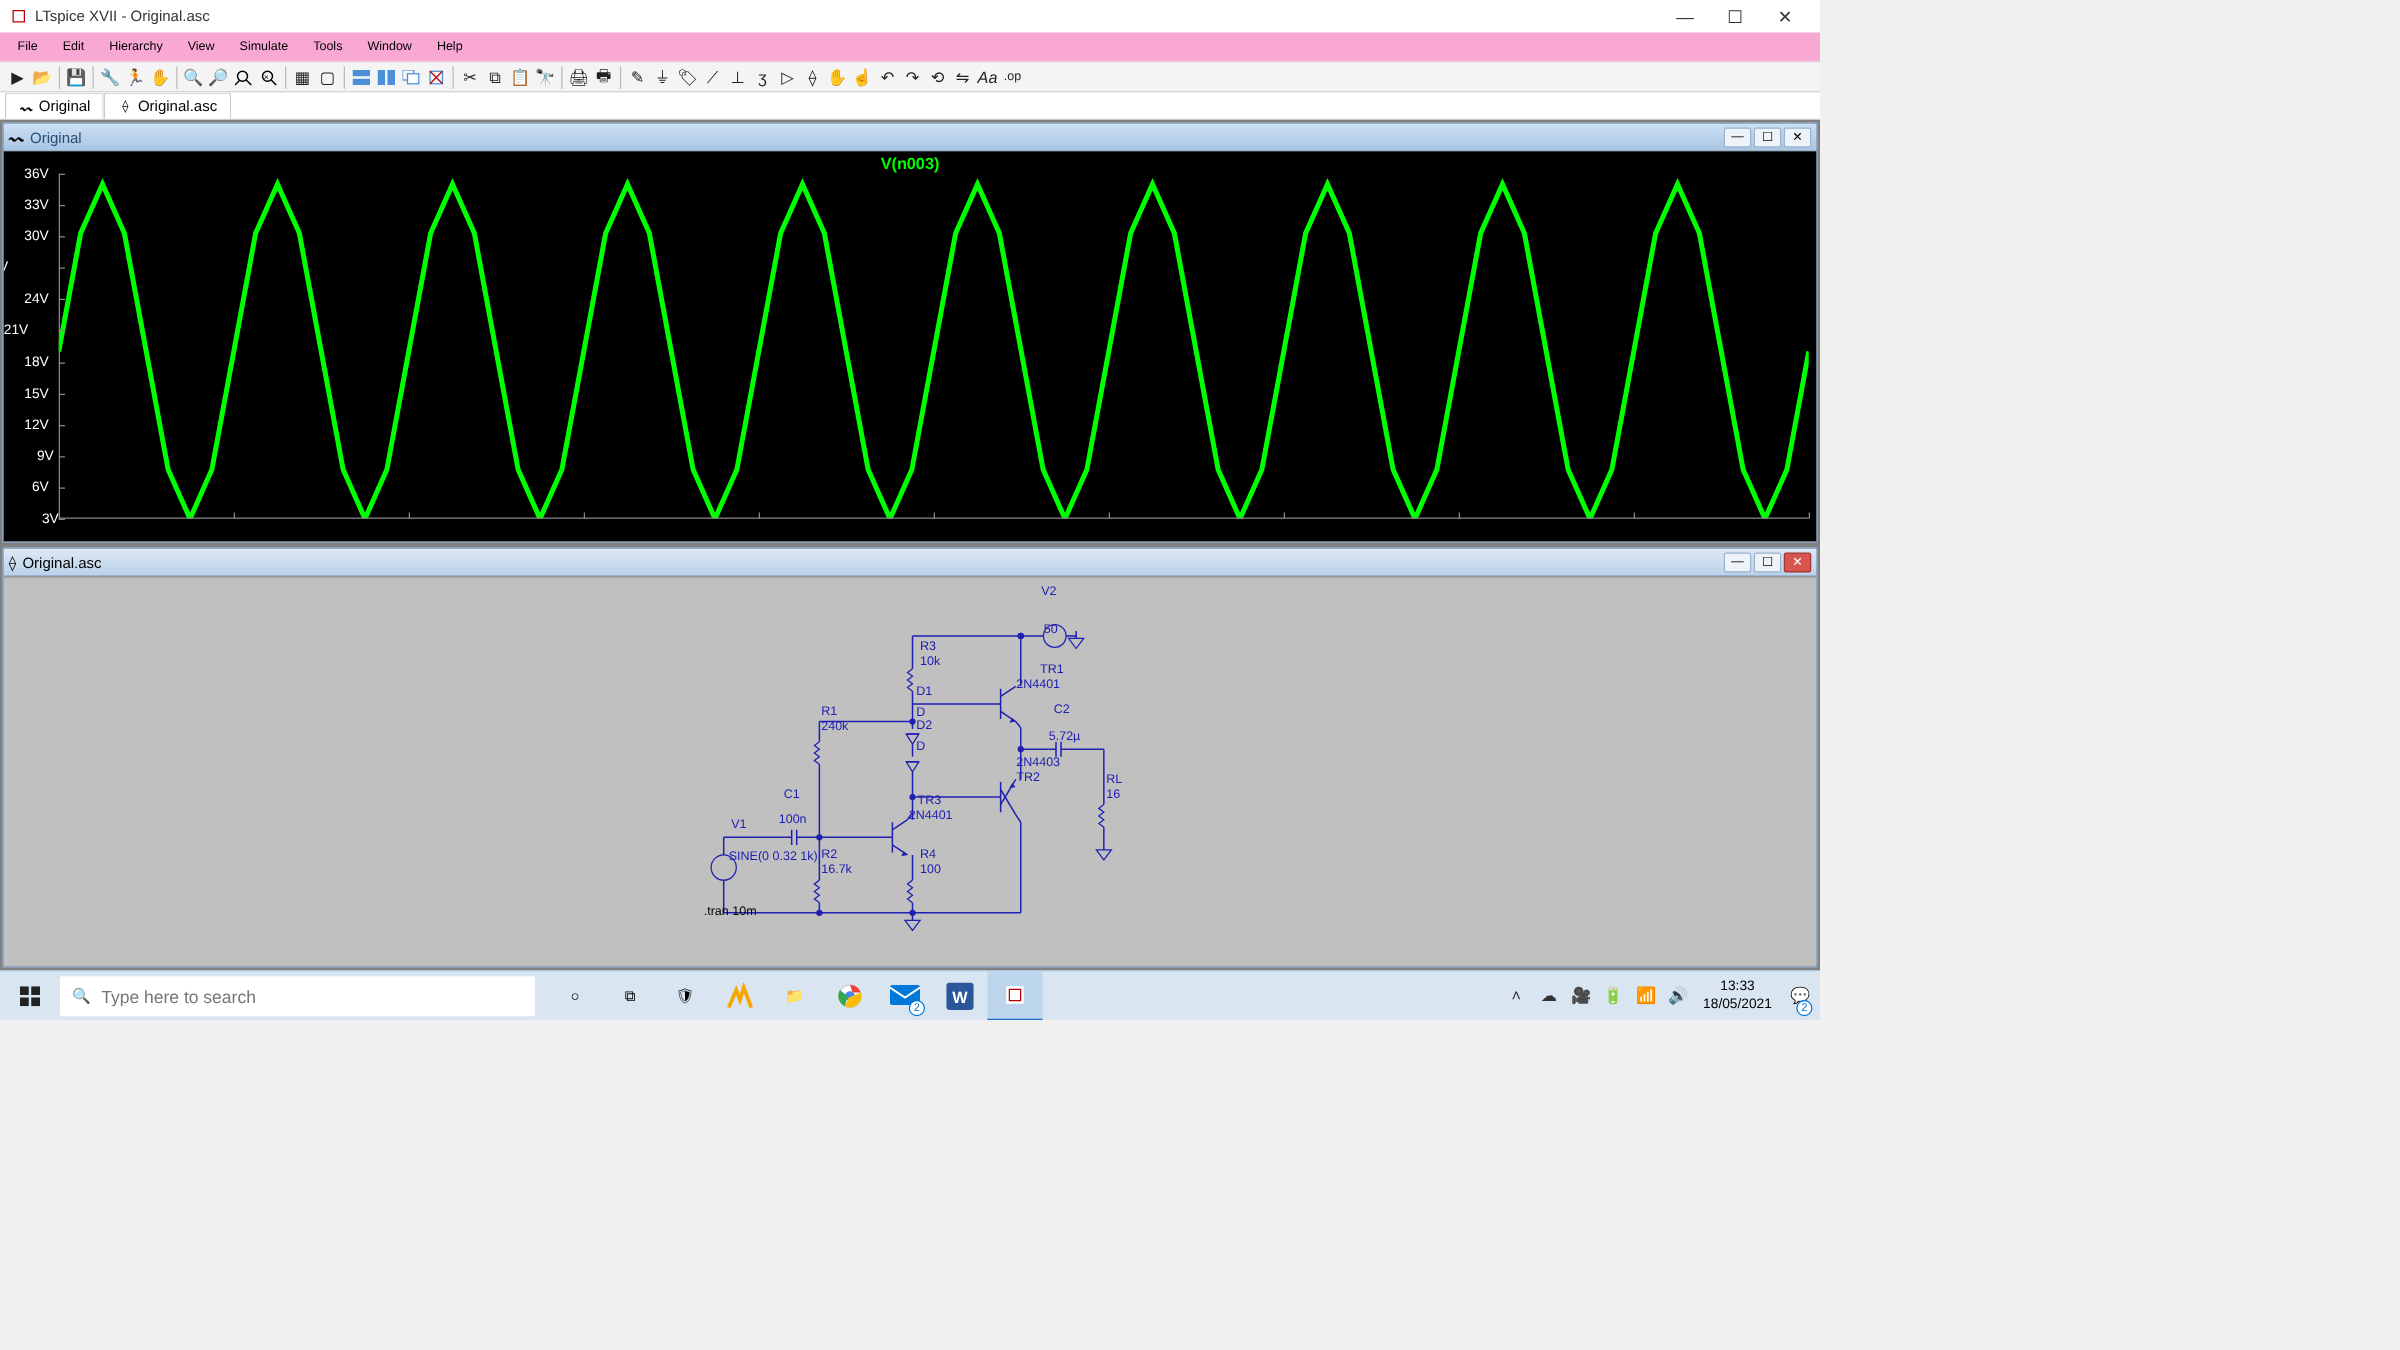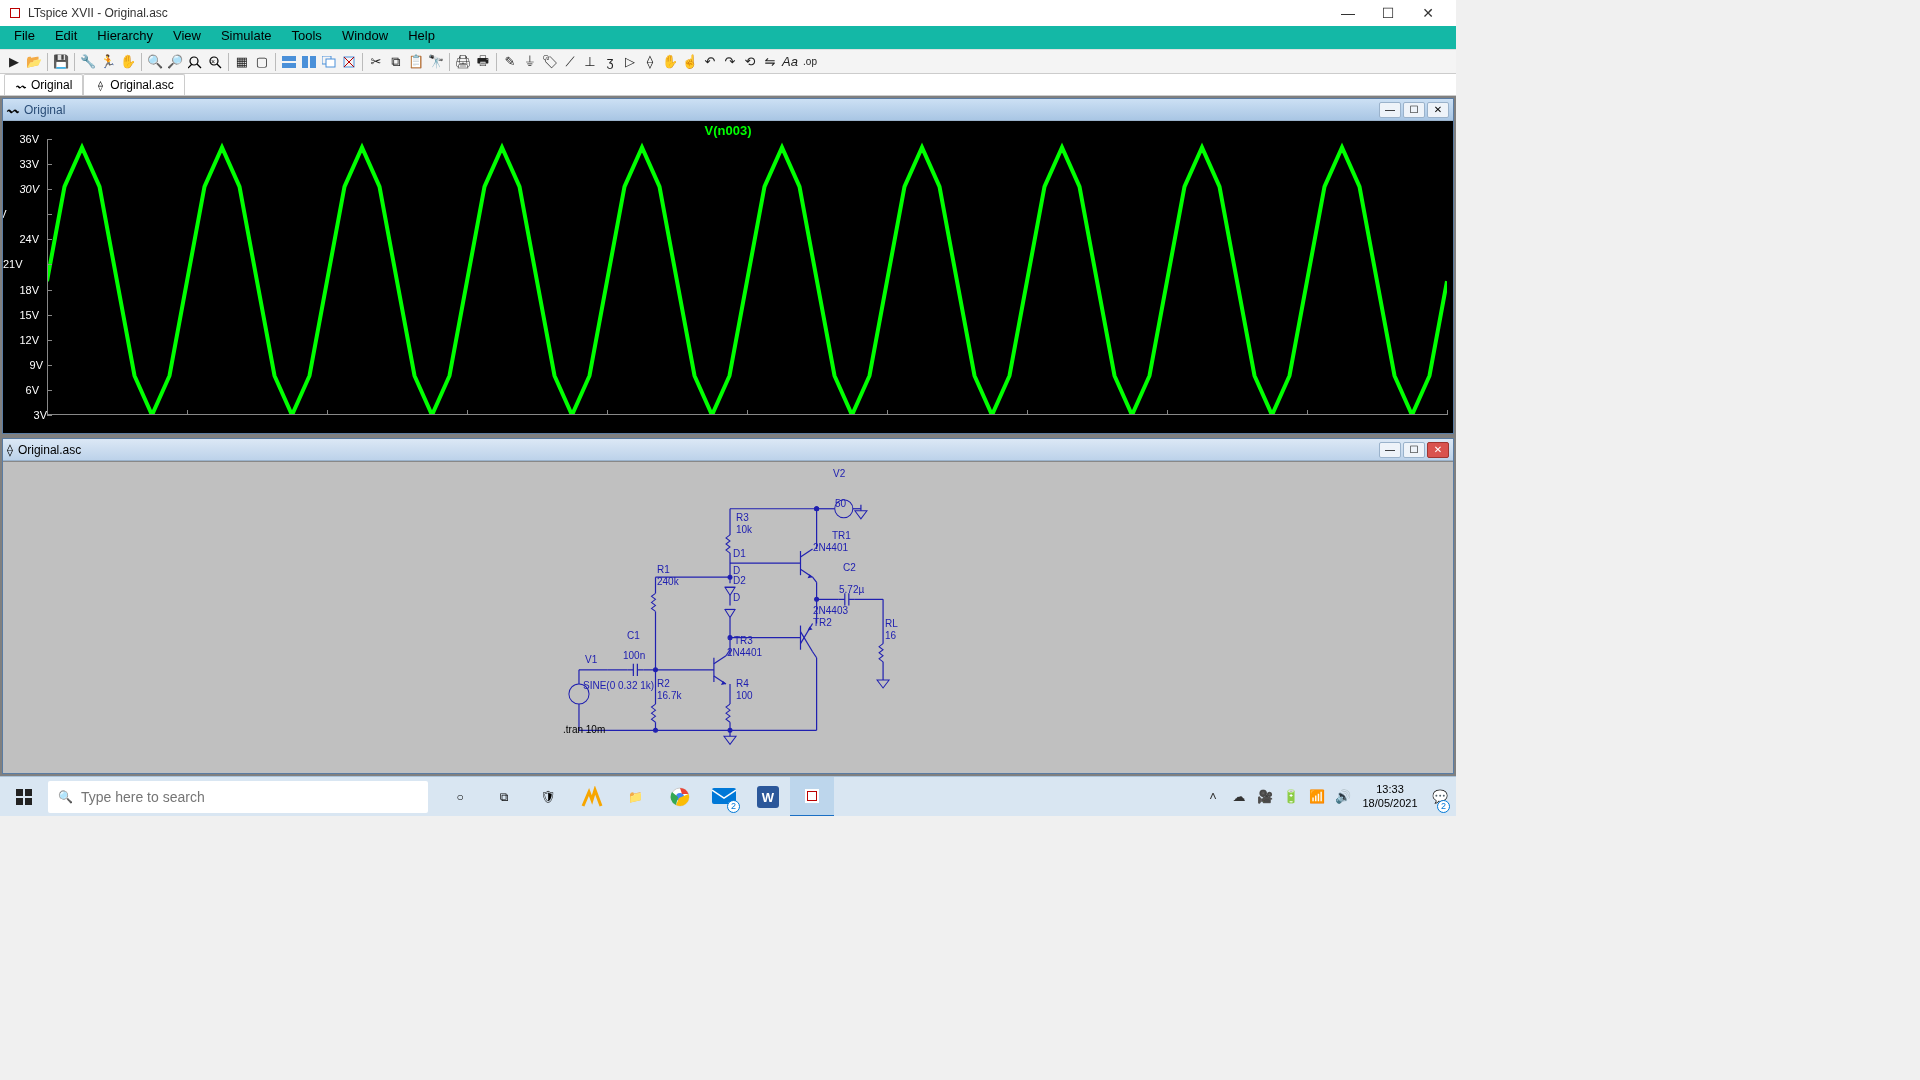--- a/index.html
+++ b/index.html
@@ -3,21 +3,21 @@
 <meta charset="utf-8">
 <style>
 * { margin: 0; padding: 0; box-sizing: border-box; font-family: "Segoe UI", Tahoma, sans-serif; }
 body { background: #f0f0f0; width: 1456px; height: 816px; overflow: hidden; }
 
 .titlebar { height: 26px; background: #fff; display: flex; align-items: center; padding: 0 8px; font-size: 12px; color: #333; justify-content: space-between; }
 .titlebar-left { display: flex; align-items: center; gap: 6px; }
 .titlebar-right { display: flex; gap: 0; }
 .wbtn { width: 40px; height: 26px; display: flex; align-items: center; justify-content: center; font-size: 14px; cursor: pointer; }
 
-.menubar { height: 24px; background: #14b8a6; display: flex; padding: 0 4px; font-size: 13px; border-bottom: 1px solid #e0e0e0; }
+.menubar { height: 24px; background: #f9a8d4; display: flex; align-items: center; padding: 0 4px; font-size: 10px; border-bottom: 1px solid #e0e0e0; }
 .mitem { padding: 2px 10px; cursor: pointer; }
 
 .toolbar { height: 24px; background: #f4f4f4; display: flex; align-items: center; padding: 0 4px; gap: 0; border-bottom: 1px solid #ccc; }
 .tbtn { width: 20px; height: 20px; display: flex; align-items: center; justify-content: center; font-size: 13px; cursor: pointer; color: #222; position: relative; }
 .sep { width: 1px; height: 18px; background: #bbb; margin: 0 3px; }
 
 .tabstrip { height: 22px; background: #fff; display: flex; align-items: flex-end; padding: 0 4px; gap: 0; border-bottom: 1px solid #ccc; font-size: 12px; }
 .tab { padding: 3px 10px; border: 1px solid #ccc; border-bottom: none; background: #fff; cursor: pointer; display: flex; align-items: center; gap: 4px; border-radius: 2px 2px 0 0; }
 .tab .ticon { width: 12px; height: 12px; display: inline-flex; align-items: center; justify-content: center; font-size: 10px; }
 
@@ -197,21 +197,21 @@
         <div class="swbtn">—</div>
         <div class="swbtn">☐</div>
         <div class="swbtn">✕</div>
       </div>
     </div>
     <div class="wave-body">
       <div class="trace-label">V(n003)</div>
       <div class="yaxis" id="yaxis">
           <div class="ytick" style="top: 0%; transform: translateY(-50%); right: 8px; left: auto; text-align: right; width: 36px;">36V</div>
           <div class="ytick" style="top: 9.09091%; transform: translateY(-50%); right: 8px; left: auto; text-align: right; width: 36px;">33V</div>
-          <div class="ytick" style="top: 18.1818%; transform: translateY(-50%); right: 8px; left: auto; text-align: right; width: 36px; font-style: italic;">30V</div>
+          <div class="ytick" style="top: 18.1818%; transform: translateY(-50%); right: 8px; left: auto; text-align: right; width: 36px;">30V</div>
           <div class="ytick" style="top: 27.2727%; transform: translateY(-50%); right: 24px; left: auto; text-align: left; width: 36px;">27V</div>
           <div class="ytick" style="top: 36.3636%; transform: translateY(-50%); right: 8px; left: auto; text-align: right; width: 36px;">24V</div>
           <div class="ytick" style="top: 45.4545%; transform: translateY(-50%); right: 8px; left: auto; text-align: left; width: 36px;">21V</div>
           <div class="ytick" style="top: 54.5455%; transform: translateY(-50%); right: 8px; left: auto; text-align: right; width: 36px;">18V</div>
           <div class="ytick" style="top: 63.6364%; transform: translateY(-50%); right: 8px; left: auto; text-align: right; width: 36px;">15V</div>
           <div class="ytick" style="top: 72.7273%; transform: translateY(-50%); right: 8px; left: auto; text-align: right; width: 36px;">12V</div>
           <div class="ytick" style="top: 81.8182%; transform: translateY(-50%); right: 4px; left: auto; text-align: right; width: 36px;">9V</div>
           <div class="ytick" style="top: 90.9091%; transform: translateY(-50%); right: 8px; left: auto; text-align: right; width: 36px;">6V</div>
           <div class="ytick" style="top: 100%; transform: translateY(-50%); right: 0; left: auto; text-align: right; width: 36px;">3V</div>
         </div>

